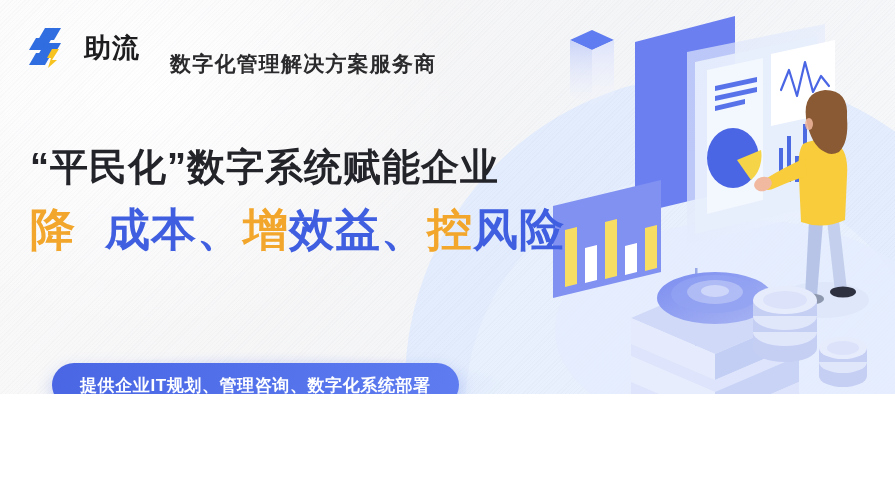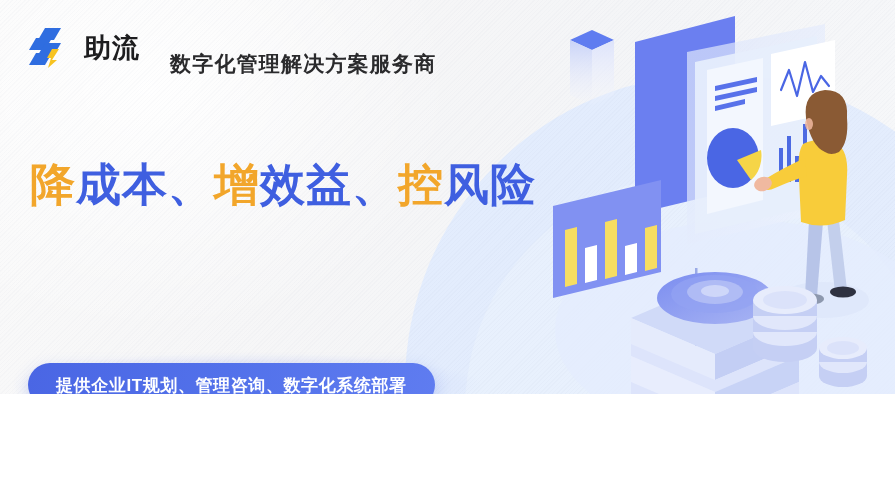--- a/index.html
+++ b/index.html
@@ -110,21 +110,21 @@
     letter-spacing: 1px;
     line-height: 1.15;
     white-space: nowrap;
   }
   .hl-orange { color: #f2a62b; }
   .hl-blue   { color: #3f5fe0; }
 
   
   .badge-wrap {
     position: absolute;
-    left: 28px; top: 363px;
+    left: 52px; top: 363px;
     z-index: 20;
   }
   .badge-glow {
     position: absolute;
     left: -14px; top: -10px;
     width: 466px; height: 64px;
     border-radius: 34px;
     background: radial-gradient(ellipse at 50% 50%, rgba(92,123,240,.22) 0%, rgba(92,123,240,0) 72%);
   }
   .badge {
@@ -175,22 +175,23 @@
         <polygon points="8,26 24,26 17,38 1,38" fill="#2f6de0" transform="translate(0,0)"></polygon>
         <polygon points="20,4 30,4 17,24 22,24 11,40 16,22 11,22" fill="#2f6de0" opacity="0"></polygon>
         <polygon points="24,22 31,22 24,33 29,33 20,41 23,31 19,31" fill="#f7c321"></polygon>
       </svg>
     </span>
     <span class="brand-name">助流</span>
     <span class="brand-tagline">数字化管理解决方案服务商</span>
   </div>
 
   <div class="headline-block">
+    <div class="headline-1">“平民化”数字系统赋能企业</div>
     <div class="headline-2">
-      <span class="hl-orange" style="color: rgb(242, 166, 43);">降</span><span class="hl-blue" style="color: rgb(63, 95, 224);">成本、</span><span class="hl-orange" style="color: rgb(242, 166, 43);">增</span><span class="hl-blue" style="color: rgb(63, 95, 224);">效益、</span><span class="hl-orange" style="color: rgb(242, 166, 43);">控</span><span class="hl-blue" style="color: rgb(63, 95, 224);">风险</span>
+      <span class="hl-orange" style="color: rgb(242, 166, 43);">降</span><span class="hl-blue" style="color: rgb(63, 95, 224); margin-left: 29px;">成本、</span><span class="hl-orange" style="color: rgb(242, 166, 43);">增</span><span class="hl-blue" style="color: rgb(63, 95, 224);">效益、</span><span class="hl-orange" style="color: rgb(242, 166, 43);">控</span><span class="hl-blue" style="color: rgb(63, 95, 224);">风险</span>
     </div>
   </div>
 
   <div class="badge-wrap">
     <div class="badge-glow"></div>
     <div class="badge">提供企业IT规划、管理咨询、数字化系统部署</div>
   </div>
 
   <div class="illustration">
     <svg viewBox="0 0 360 486" xmlns="http://www.w3.org/2000/svg" aria-hidden="true">

